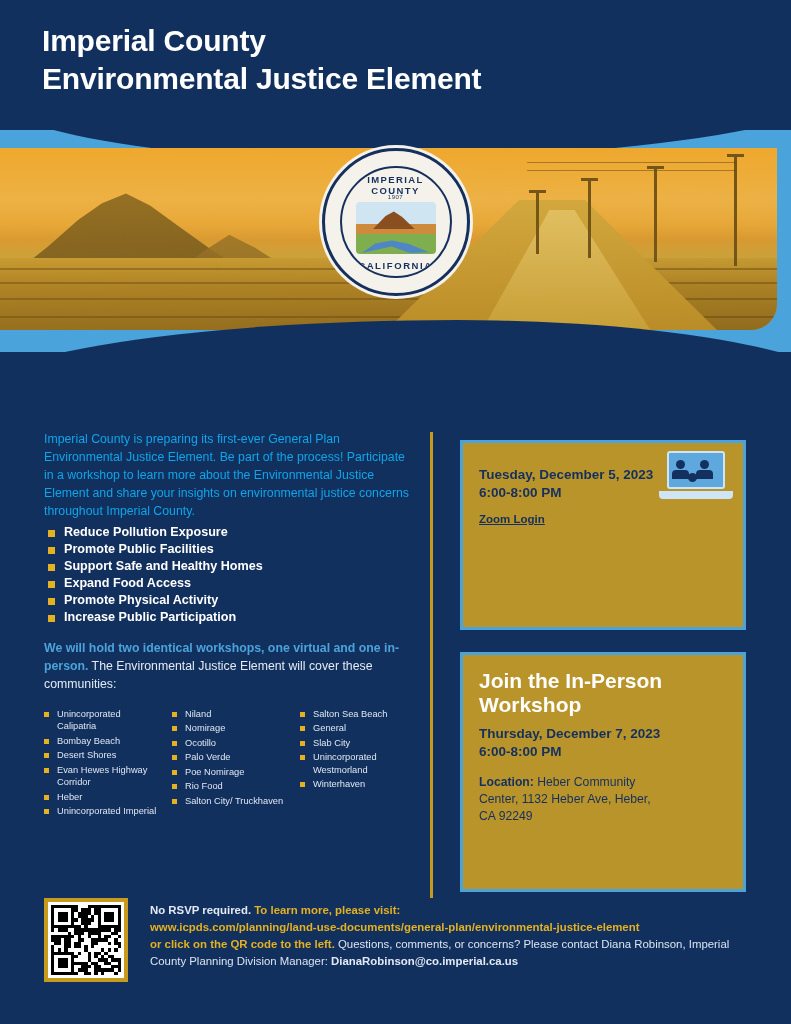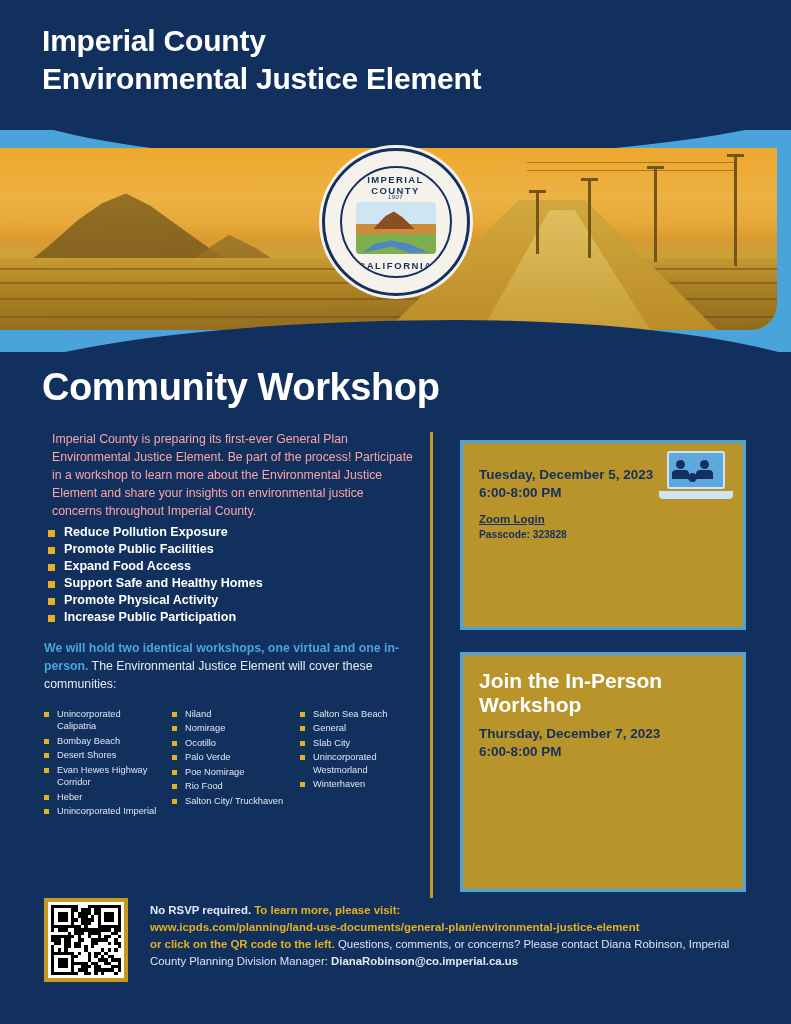--- a/index.html
+++ b/index.html
@@ -161,21 +161,21 @@
   .cw-title {
     position: absolute; left: 42px; top: 14px;
     color: #ffffff; font-size: 38px; font-weight: bold; letter-spacing: -0.4px;
   }
 
   .left-col {
     position: absolute; left: 44px; top: 78px; width: 372px;
     color: #e8eef7;
   }
   .intro {
-    font-size: 12.3px; line-height: 1.47; color: #fca5a5; margin-left: 8px;
+    font-size: 12.3px; line-height: 1.47; color: #0ea5e9;
   }
   .goals-h {
     margin-top: 13px; font-size: 12.3px; font-weight: bold; color: #ffffff;
   }
   ul.goals { list-style: none; margin-top: 5px; }
   ul.goals li {
     position: relative; padding-left: 20px; margin-bottom: 3px;
     font-size: 12.6px; font-weight: bold; color: #ffffff;
   }
   ul.goals li::before {
@@ -314,29 +314,28 @@
           <div class="seal-river"></div>
         </div>
         <div class="seal-bottom">CALIFORNIA</div>
       </div>
     </div>
 
     <div class="band-wave-bottom"></div>
   </div>
 
   <div class="main">
-    <div class="cw-title">Community Workshop</div>
 
     <div class="left-col">
       <div class="intro">Imperial County is preparing its first-ever General Plan Environmental Justice Element. Be part of the process! Participate in a workshop to learn more about the Environmental Justice Element and share your insights on environmental justice concerns throughout Imperial County.</div>
       <ul class="goals">
         <li>Reduce Pollution Exposure</li>
         <li>Promote Public Facilities</li>
+        <li>Support Safe and Healthy Homes</li>
         <li>Expand Food Access</li>
-        <li>Support Safe and Healthy Homes</li>
         <li>Promote Physical Activity</li>
         <li>Increase Public Participation</li>
       </ul>
 
       <div class="communities-intro">
         <b>We will hold two identical workshops, one virtual and one in-person.</b><span> The Environmental Justice Element will cover these communities:</span>
       </div>
 
       <div class="comm-cols">
         <div class="comm-col">
@@ -383,29 +382,31 @@
           <div class="lp-body" style="left:27px; top:17px; width:17px; height:9px;"></div>
           <div class="lp-head" style="left:19px; top:20px; width:9px; height:9px;"></div>
         </div>
         <div class="laptop-base"></div>
       </div>
       <div class="when">
         <span>Tuesday, December 5, 2023</span><br>
         <span>6:00-8:00 PM</span>
       </div>
       <div class="zoom-link">Zoom Login</div>
-      <div class="meta">Passcode: 323828</div>
     </div>
 
     <div class="card inperson">
       <h2>Join the In-Person Workshop</h2>
       <div class="when">
         <span>Thursday, December 7, 2023</span><br>
         <span>6:00-8:00 PM</span>
       </div>
+      <div class="location">
+        <b>Location:</b><span> Heber Community Center, 1132 Heber Ave, Heber, CA 92249</span>
+      </div>
     </div>
 
   </div>
 
   <div class="footer"></div>
 
   <div class="qr">
     <div class="qr-grid" id="qrgrid">
         <i></i>
         <i></i>

